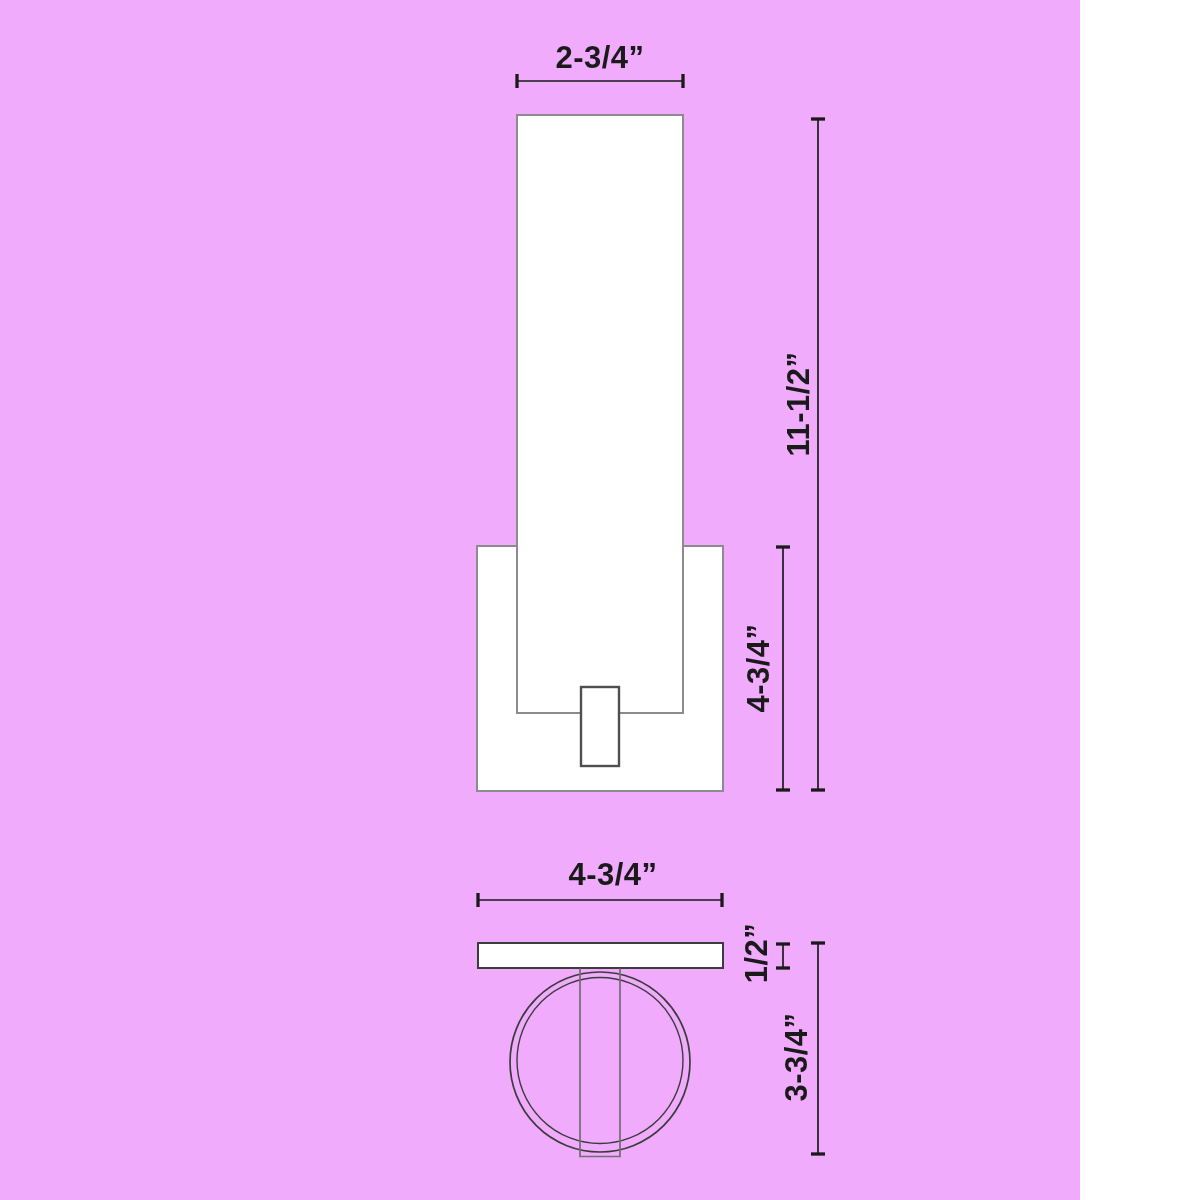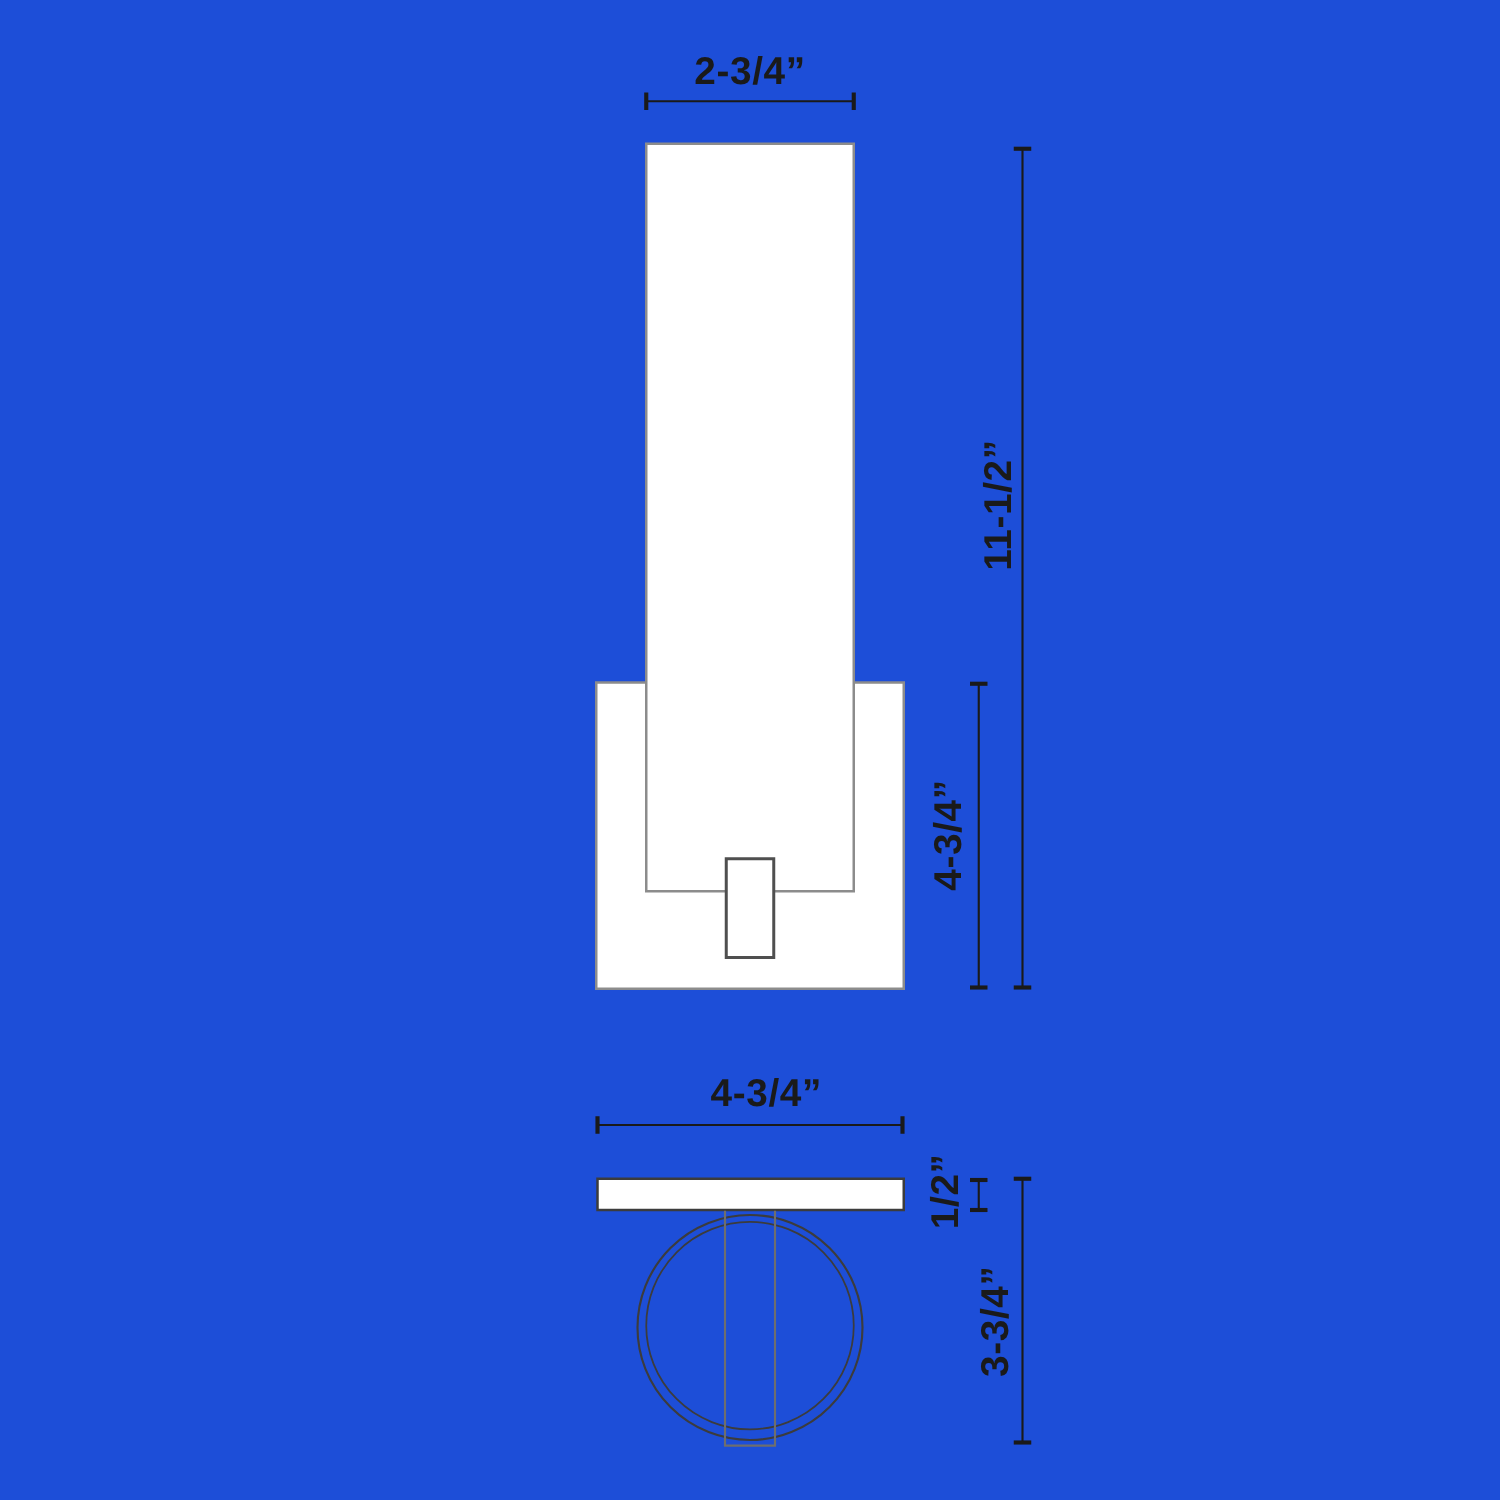--- a/index.html
+++ b/index.html
@@ -6,23 +6,23 @@
     margin: 0;
     padding: 0;
     background: #ffffff;
     width: 1200px;
     height: 1200px;
     overflow: hidden;
     font-family: "Liberation Sans", sans-serif;
   }
   .canvas-wrap {
     position: relative;
-    width: 1200px;
+    width: 1080px;
     height: 1200px;
-    background: #1d4ed8;
+    background: #f0abfc;
   }
   svg {
     display: block;
     width: 1200px;
     height: 1200px;
   }
   .dim-label {
     font-family: "Liberation Sans", "DejaVu Sans", sans-serif;
     font-size: 31px;
     font-weight: 700;

